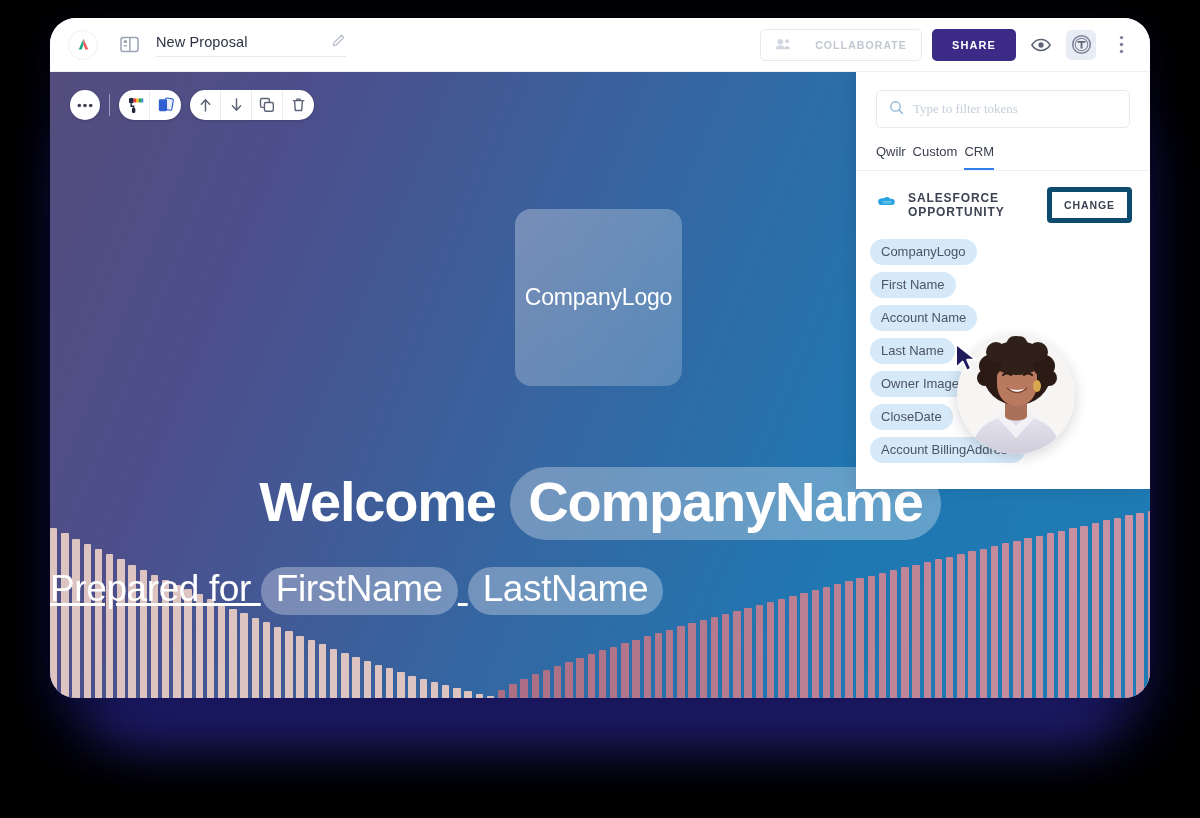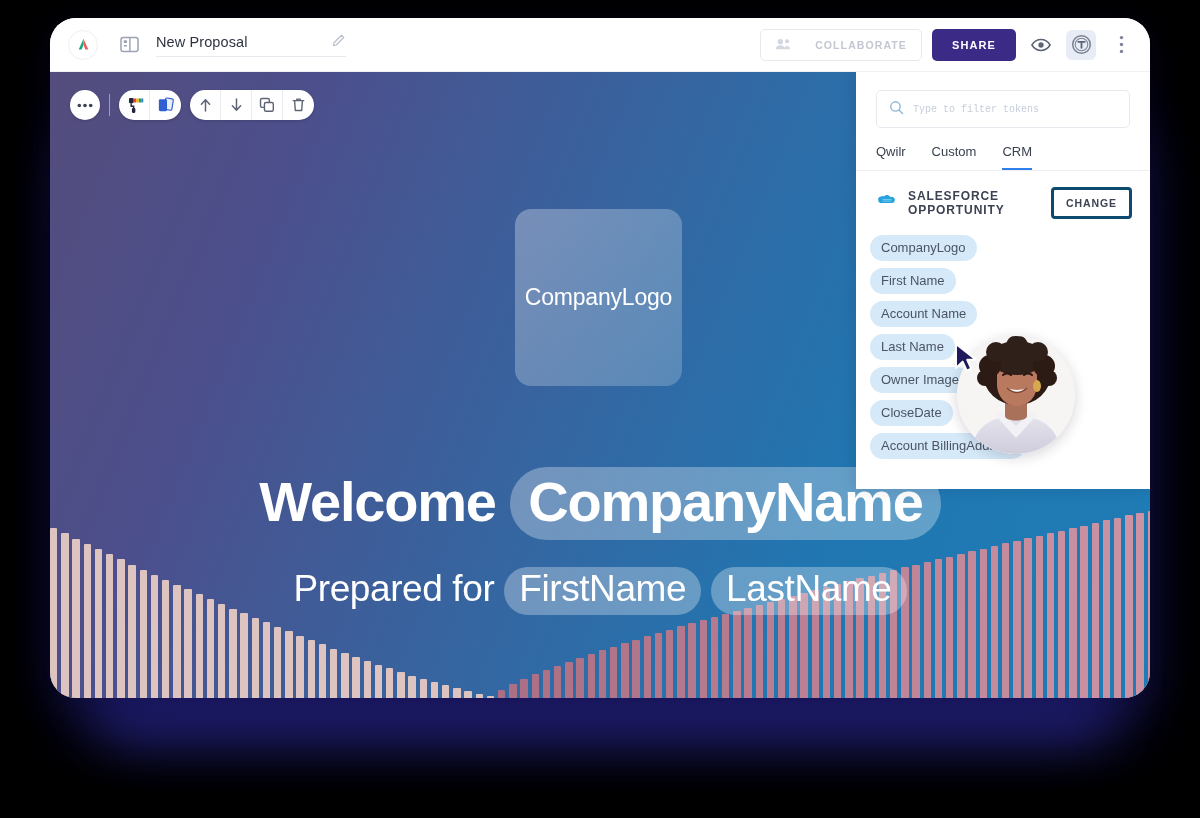--- a/index.html
+++ b/index.html
@@ -137,22 +137,22 @@
   .logo-box span {
     color: #fff; font-size: 23px; letter-spacing: -.2px;
   }
   .hero-line1 {
     position: absolute; left: 0; right: 0; top: 395px;
     text-align: center; white-space: nowrap;
     font-size: 56px; font-weight: 700; color: #fff; letter-spacing: -1.2px;
   }
   .hero-line2 {
     position: absolute; left: 0; right: 0; top: 495px;
-    text-align: center; white-space: nowrap;
-    font-size: 37px; font-weight: 400; color: #fff; letter-spacing: -.4px;
+    white-space: nowrap;
+    font-size: 37px; font-weight: 400; color: #fff; letter-spacing: -.4px; text-decoration: underline;
   }
   .tok {
     display: inline-block;
     background: rgba(255,255,255,.30);
     border-radius: 999px;
     padding: 0 .24em;
     color: #fff;
   }
   .hero-line1 .tok { padding: 2px 18px 6px; }
   .hero-line2 .tok { padding: 1px 15px 5px; }
@@ -166,43 +166,43 @@
   }
   .tp-title {
     font-size: 18px; color: #2d3240; padding: 22px 0 0 22px; font-weight: 400;
   }
   .tp-search {
     margin: 18px 20px 0 20px; height: 38px;
     border: 1px solid #e7e9ee; border-radius: 5px;
     display: flex; align-items: center; gap: 9px; padding: 0 12px;
   }
   .tp-search input {
-    border: none; outline: none; font-size: 10px; color: #404040;
-    font-family: Liberation Mono, monospace; width: 100%; background: transparent;
+    border: none; outline: none; font-size: 13px; color: #404040;
+    font-family: Liberation Serif, serif; width: 100%; background: transparent;
   }
   .tp-search input::placeholder { color: #c7cedb; }
   .tp-tabs {
-    display: flex; gap: 26px; padding: 16px 0 0 20px;
+    display: flex; gap: 7px; padding: 16px 0 0 20px;
     border-bottom: 1px solid #edeff3;
   }
   .tp-tab {
     font-size: 13px; color: #3a4050; padding-bottom: 9px;
     border-bottom: 2.5px solid transparent; cursor: pointer;
   }
   .tp-tab.active { border-bottom-color: #2f80ed; }
   .tp-source {
     display: flex; align-items: center; padding: 16px 18px 0 20px;
   }
   .tp-source-name {
     font-size: 12px; font-weight: 700; letter-spacing: .9px; color: #3c4252;
     margin-left: 10px;
   }
   .tp-change {
     margin-left: auto; font-size: 10.5px; font-weight: 700; letter-spacing: .9px;
-    color: #3c4252; border: 3px solid #0c4a6e; border-radius: 4px;
+    color: #3c4252; border: 5px solid #0c4a6e; border-radius: 4px;
     padding: 7px 12px; background: #fff; cursor: pointer;
     font-family: "Liberation Sans", sans-serif;
   }
   .tp-list { padding: 16px 0 0 14px; }
   .tp-pill {
     display: inline-block; background: #d5e9f8; color: #4c5464;
     border-radius: 999px; font-size: 13px;
     padding: 5px 11px 6px; margin-bottom: 7px; cursor: pointer;
     white-space: nowrap;
   }

